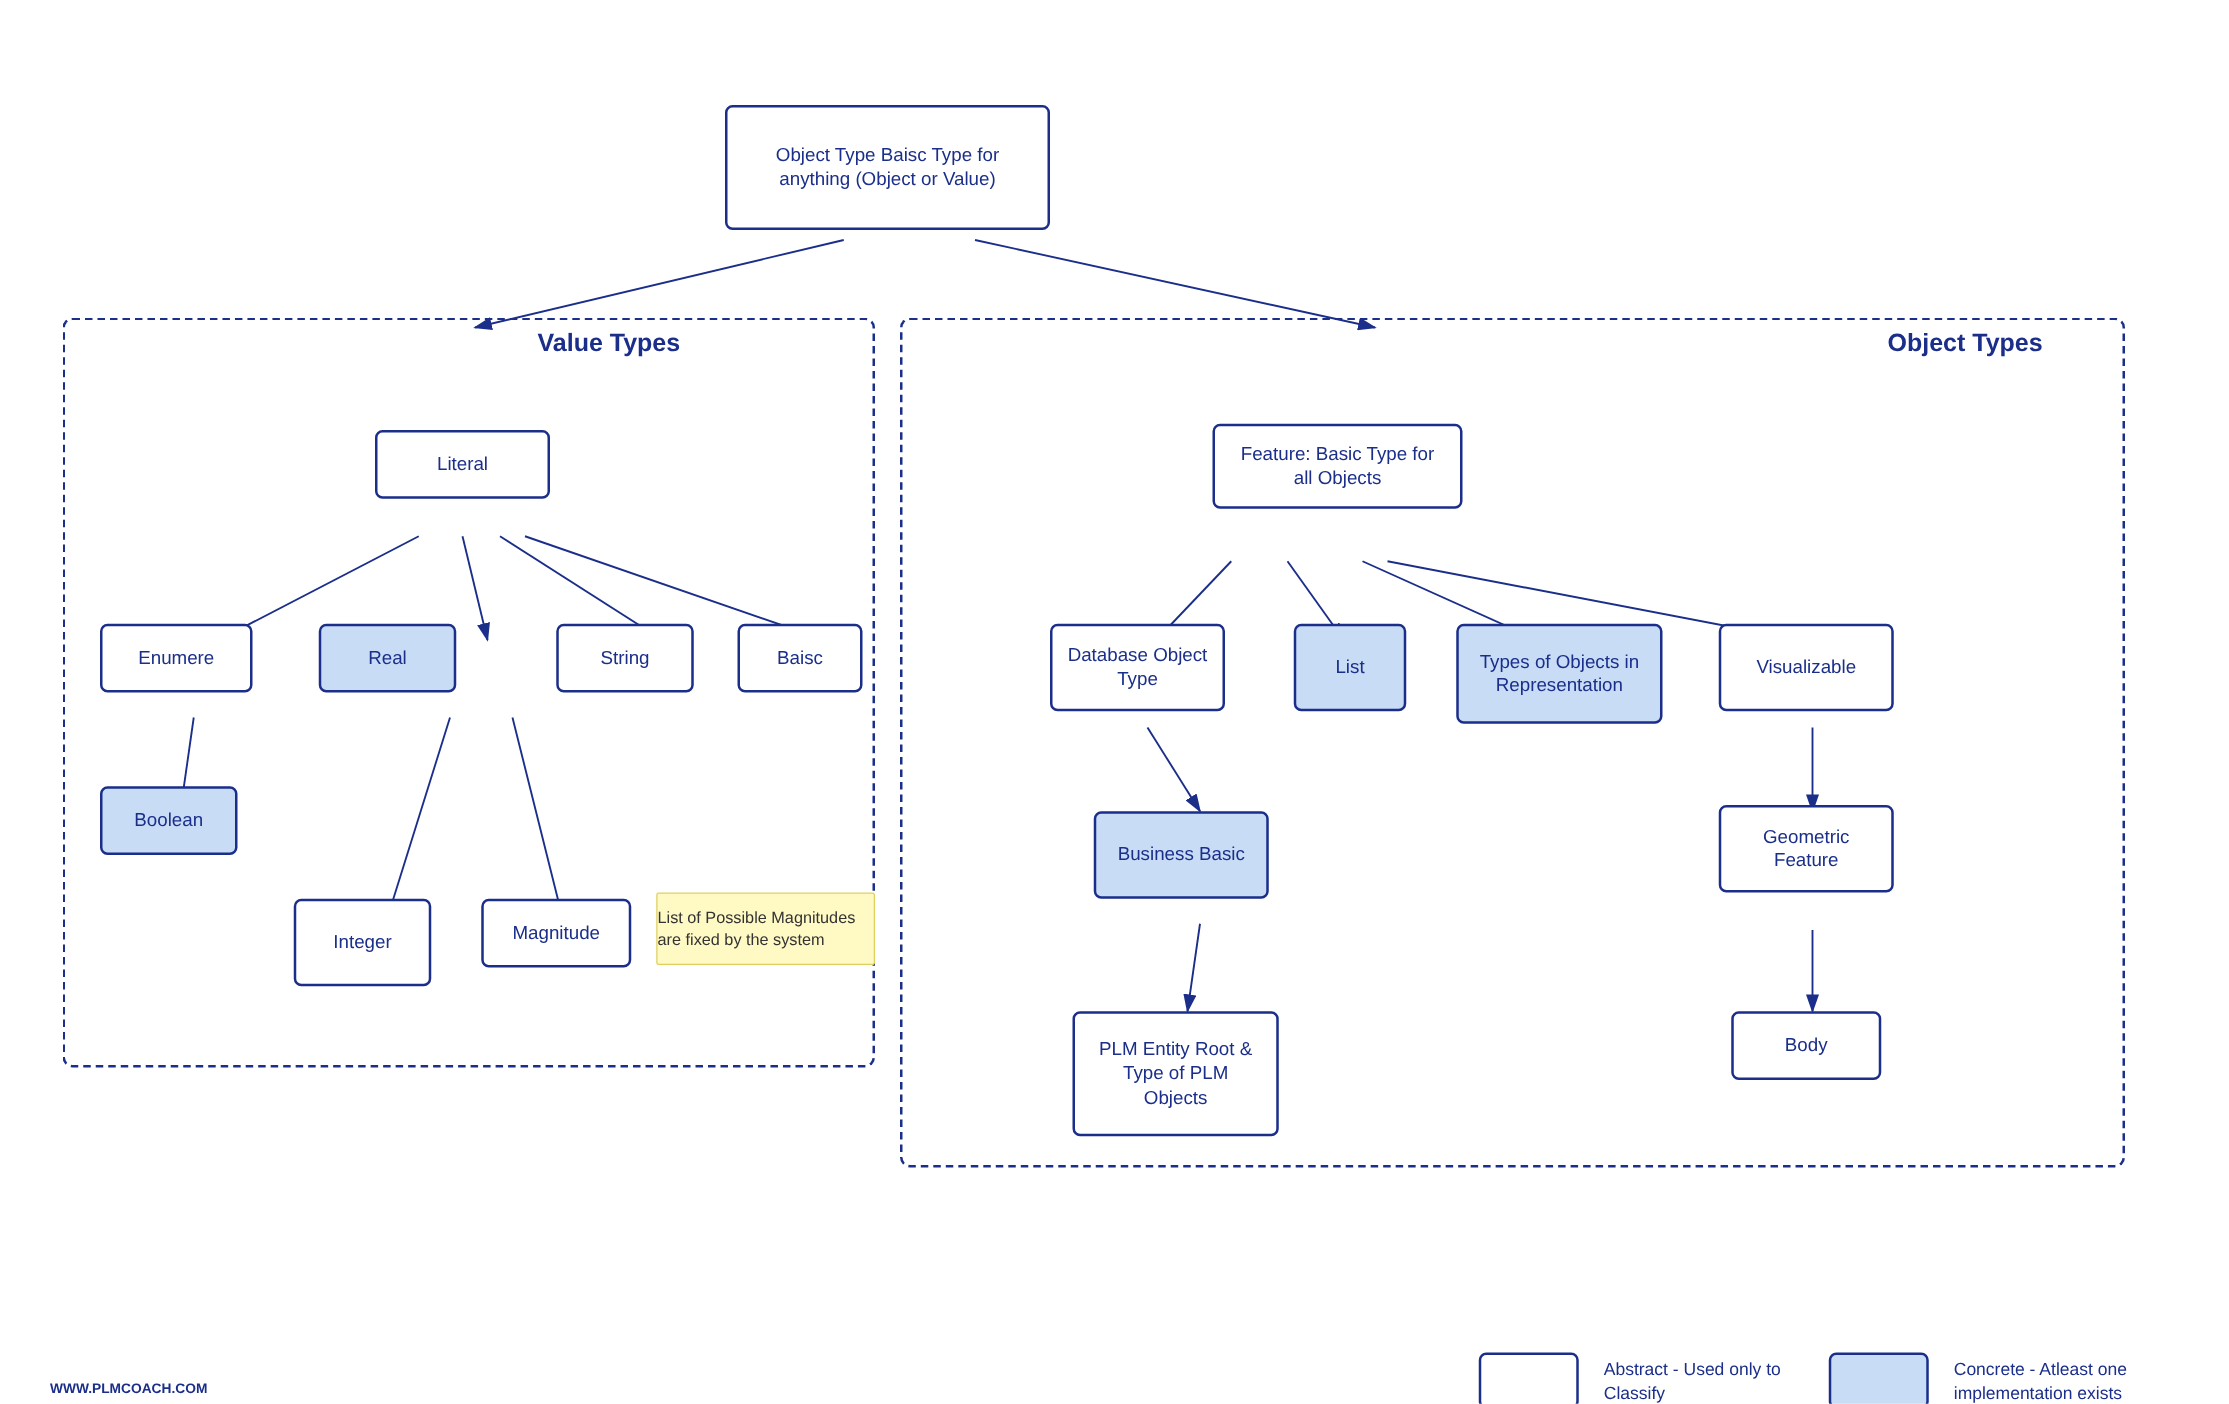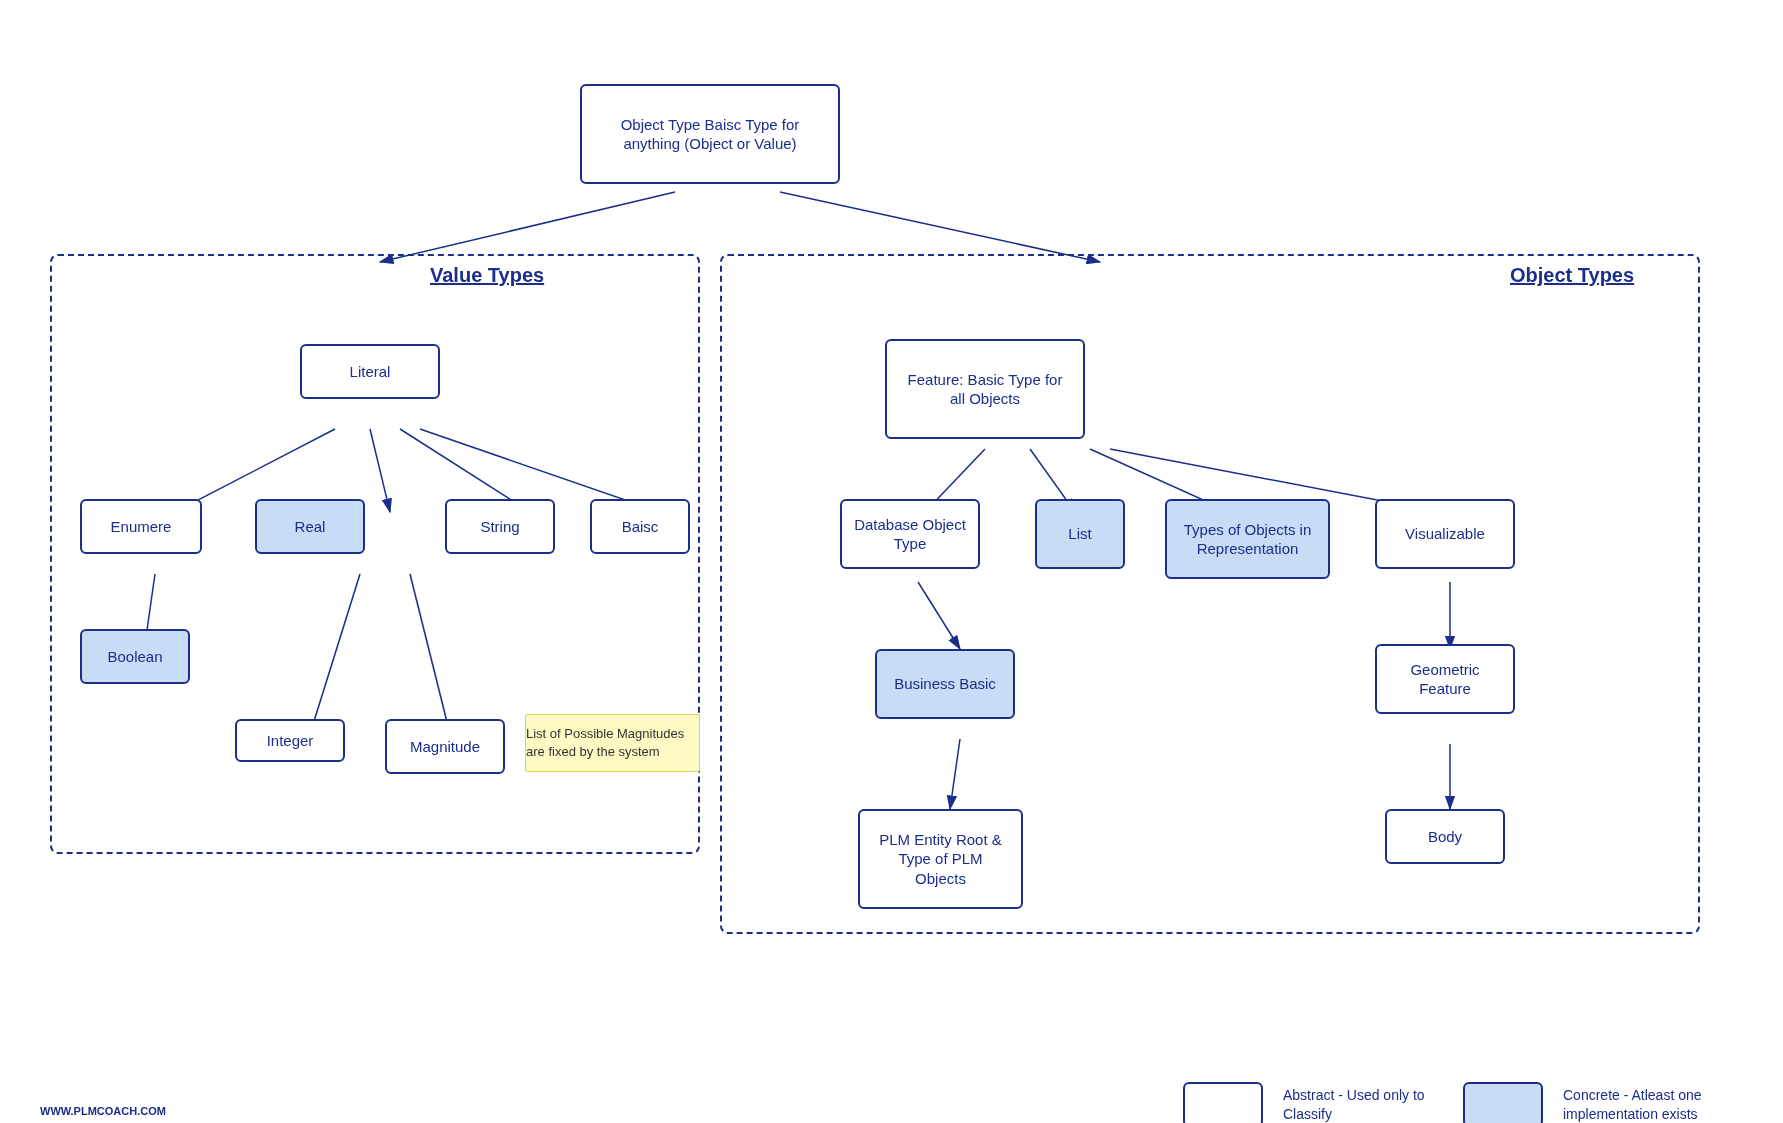--- a/index.html
+++ b/index.html
@@ -45,21 +45,20 @@
       position: absolute;
       border: 2px dashed #1a2e8a;
       border-radius: 8px;
     }
 
     .group-label {
       position: absolute;
       color: #1a2e8a;
       font-weight: bold;
       font-size: 20px;
-      text-decoration: underline;
     }
 
     
     .arrows-svg {
       position: absolute;
       top: 0;
       left: 0;
       width: 1783px;
       height: 1123px;
       pointer-events: none;
@@ -197,35 +196,35 @@
   </div>
 
   <div class="node" style="left: 590px; top: 465px; width: 100px; height: 55px;">
     <span>Baisc</span>
   </div>
 
   <div class="node concrete" style="left: 80px; top: 595px; width: 110px; height: 55px;">
     <span>Boolean</span>
   </div>
 
-  <div class="node" style="left: 235px; top: 685px; width: 110px; height: 43px;">
+  <div class="node" style="left: 235px; top: 685px; width: 110px; height: 70px;">
     <span>Integer</span>
   </div>
 
   <div class="node" style="left: 385px; top: 685px; width: 120px; height: 55px;">
     <span>Magnitude</span>
   </div>
 
   <div class="note-box" style="left: 525px; top: 680px; width: 175px;">
     <span>List of Possible
 Magnitudes are fixed by
 the system</span>
   </div>
 
-  <div class="node" style="left: 885px; top: 305px; width: 200px; height: 100px;">
+  <div class="node" style="left: 970px; top: 305px; width: 200px; height: 68px;">
     <span>Feature: Basic Type for
 all Objects</span>
   </div>
 
   <div class="node" style="left: 840px; top: 465px; width: 140px; height: 70px;">
     <span>Database
 Object Type</span>
   </div>
 
   <div class="node concrete" style="left: 1035px; top: 465px; width: 90px; height: 70px;">

